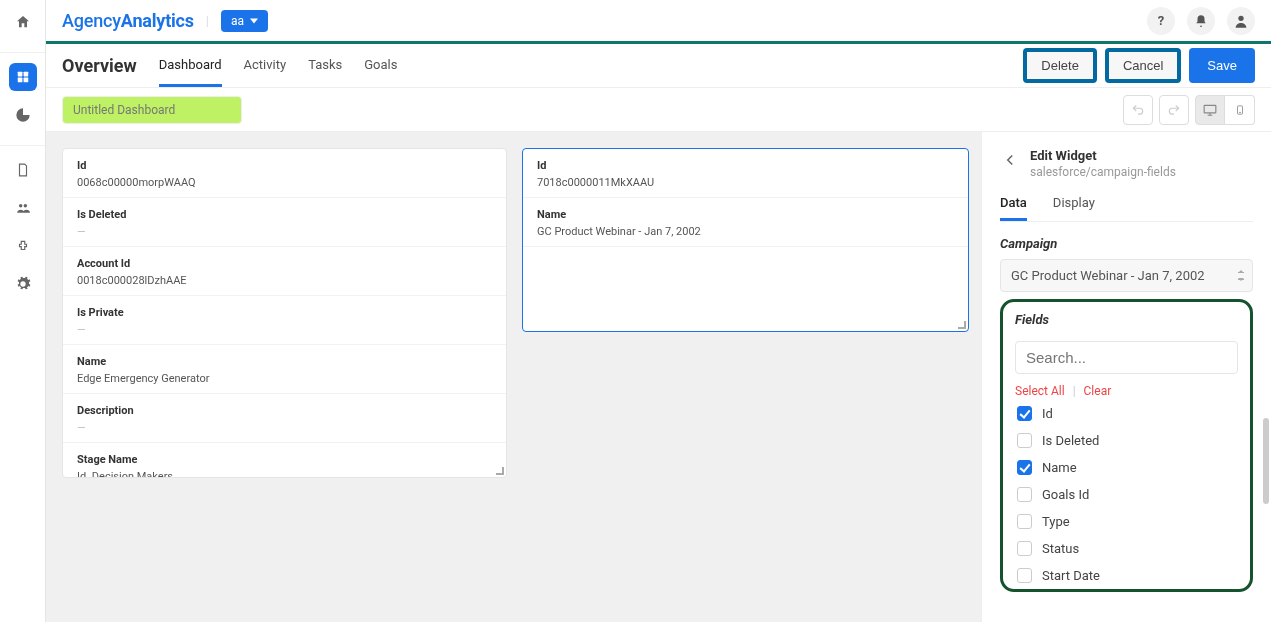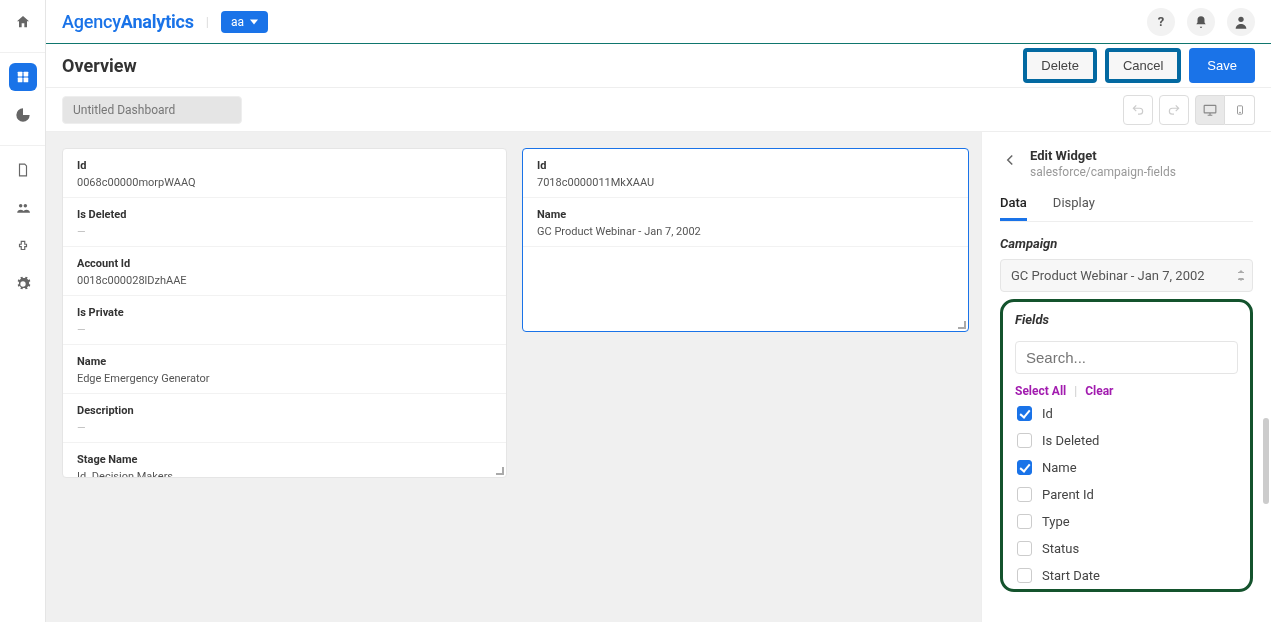--- a/index.html
+++ b/index.html
@@ -5,41 +5,41 @@
   * { box-sizing: border-box; margin: 0; padding: 0; }
   body { font-family: -apple-system, BlinkMacSystemFont, "Segoe UI", Roboto, Helvetica, Arial, sans-serif; font-size: 13px; color: #333; background: #fff; width: 1271px; height: 622px; overflow: hidden; }
 
   
   .rail { position: absolute; left:0; top:0; width:46px; height:622px; border-right:1px solid #e5e5e5; display:flex; flex-direction:column; align-items:center; padding-top:8px; }
   .rail-btn { width:28px; height:28px; border-radius:6px; display:flex; align-items:center; justify-content:center; margin-bottom:10px; cursor:pointer; color:#666; }
   .rail-btn.active { background:#1a73e8; color:#fff; }
   .rail-sep { width:100%; height:1px; background:#f0f0f0; margin:6px 0 10px; }
 
   
-  .topbar { position:absolute; left:46px; right:0; top:0; height:44px; border-bottom:1px solid #0f766e; display:flex; align-items:center; padding:0 16px; }
+  .topbar { position:absolute; left:46px; right:0; top:0; height:44px; border-bottom:3px solid #0f766e; display:flex; align-items:center; padding:0 16px; }
   .logo { font-size:18px; font-weight:500; color:#1a73e8; letter-spacing:-0.2px; }
   .logo .bold { font-weight:700; color:#1a73e8; }
   .logo-sep { margin:0 12px; color:#ddd; }
   .ws { background:#1a73e8; color:#fff; font-size:12px; padding:4px 10px; border-radius:4px; display:flex; align-items:center; gap:6px; cursor:pointer; }
   .top-right { margin-left:auto; display:flex; align-items:center; gap:12px; }
   .top-icon { width:28px; height:28px; border-radius:50%; background:#f2f2f2; display:flex; align-items:center; justify-content:center; color:#555; cursor:pointer; }
 
   
   .subheader { position:absolute; left:46px; right:0; top:44px; height:44px; border-bottom:1px solid #eee; display:flex; align-items:center; padding:0 16px; }
   .page-title { font-size:18px; font-weight:700; margin-right:22px; }
   .mtabs { display:flex; gap:22px; height:100%; align-items:center; }
   .mtab { font-size:13px; color:#555; cursor:pointer; height:100%; display:flex; align-items:center; border-bottom:3px solid transparent; }
   .mtab.active { color:#222; border-bottom-color:#1a73e8; }
   .sub-right { margin-left:auto; display:flex; gap:8px; }
   .btn { font-size:13px; padding:6px 14px; border-radius:4px; border:4px solid #0369a1; background:#f7f7f7; color:#444; cursor:pointer; }
   .btn.primary { background:#1a73e8; color:#fff; border-color:#1a73e8; }
 
   
   .toolbar { position:absolute; left:46px; right:0; top:88px; height:44px; border-bottom:1px solid #eee; display:flex; align-items:center; padding:0 16px; }
-  .dash-name { background:#e5e5e5; border:1px solid #eee; border-radius:4px; padding:6px 10px; font-size:12px; color:#777; width:180px; }
+  .dash-name { background:#bef264; border:1px solid #eee; border-radius:4px; padding:6px 10px; font-size:12px; color:#777; width:180px; }
   .toolbar-right { margin-left:auto; display:flex; gap:6px; align-items:center; }
   .ticon { width:30px; height:30px; border:1px solid #ddd; border-radius:4px; display:flex; align-items:center; justify-content:center; color:#888; cursor:pointer; background:#fff; }
   .ticon.dis { color:#ccc; }
   .ticon.active { background:#e9e9e9; }
   .ticon-group { display:flex; }
   .ticon-group .ticon:first-child { border-radius:4px 0 0 4px; }
   .ticon-group .ticon:last-child { border-radius:0 4px 4px 0; border-left:0; }
 
   
   .canvas { position:absolute; left:46px; right:290px; top:132px; bottom:0; background:#f0f0f0; padding:16px; }
@@ -68,21 +68,21 @@
   .sect-label { font-size:13px; font-weight:700; margin-bottom:8px;font-style:italic; }
   .select { width:100%; background:#f7f7f7; border:1px solid #e5e5e5; border-radius:4px; padding:8px 24px 8px 10px; font-size:13px; color:#555; position:relative; cursor:pointer; }
   .select::after { content:""; position:absolute; right:8px; top:50%; width:6px; height:6px; border-top:1px solid #aaa; border-bottom:1px solid #aaa; transform:translateY(-50%); border-left:none; border-right:none; }
   .select .caret-up, .select .caret-down { position:absolute; right:8px; width:0; height:0; border-left:3px solid transparent; border-right:3px solid transparent; }
   .select .caret-up { top:10px; border-bottom:3px solid #aaa; }
   .select .caret-down { bottom:10px; border-top:3px solid #aaa; }
 
   .fields-box { border:3px solid #14532d; border-radius:14px; padding:10px 12px 6px; margin-top:7px; }
   .search { width:100%; border:1px solid #e5e5e5; border-radius:4px; padding:7px 10px; font-size:15px; color:#888; margin:6px 0 10px; background:#fff; }
   .links { font-size:12px; margin-bottom:8px; display:flex; align-items:center; gap:8px; }
-  .links a { color:#a21caf; cursor:pointer;font-weight:bold; }
+  .links a { color:#ef4444; cursor:pointer; }
   .links .sep { color:#ccc; }
   .flist { display:flex; flex-direction:column; gap:12px; padding-left:2px; }
   .fitem { display:flex; align-items:center; gap:10px; font-size:13px; color:#444; cursor:pointer; }
   .cb { width:15px; height:15px; border:1px solid #ccc; border-radius:3px; background:#fff; position:relative; flex-shrink:0; }
   .cb.checked { background:#1a73e8; border-color:#1a73e8; }
   .cb.checked::after { content:""; position:absolute; left:4px; top:1px; width:4px; height:8px; border:solid #fff; border-width:0 2px 2px 0; transform:rotate(40deg); }
 
   
   svg { display:block; }
 
@@ -165,20 +165,26 @@
       <svg width="16" height="16" viewBox="0 0 24 24" fill="currentColor">
           <circle cx="12" cy="8" r="4"></circle>
           <path d="M4 22c0-4 4-7 8-7s8 3 8 7"></path>
         </svg>
     </div>
   </div>
 </div>
 
 <div class="subheader">
   <div class="page-title">Overview</div>
+  <div class="mtabs">
+    <div class="mtab active">Dashboard</div>
+    <div class="mtab">Activity</div>
+    <div class="mtab">Tasks</div>
+    <div class="mtab">Goals</div>
+  </div>
   <div class="sub-right">
     <button class="btn">Delete</button>
     <button class="btn">Cancel</button>
     <button class="btn primary">Save</button>
   </div>
 </div>
 
 <div class="toolbar">
   <div class="dash-name">Untitled Dashboard</div>
   <div class="toolbar-right">
@@ -297,21 +303,21 @@
           <div class="fitem">
             <span class="cb"></span>
             <span>Is Deleted</span>
           </div>
           <div class="fitem">
             <span class="cb checked"></span>
             <span>Name</span>
           </div>
           <div class="fitem">
             <span class="cb"></span>
-            <span>Parent Id</span>
+            <span>Goals Id</span>
           </div>
           <div class="fitem">
             <span class="cb"></span>
             <span>Type</span>
           </div>
           <div class="fitem">
             <span class="cb"></span>
             <span>Status</span>
           </div>
           <div class="fitem">

